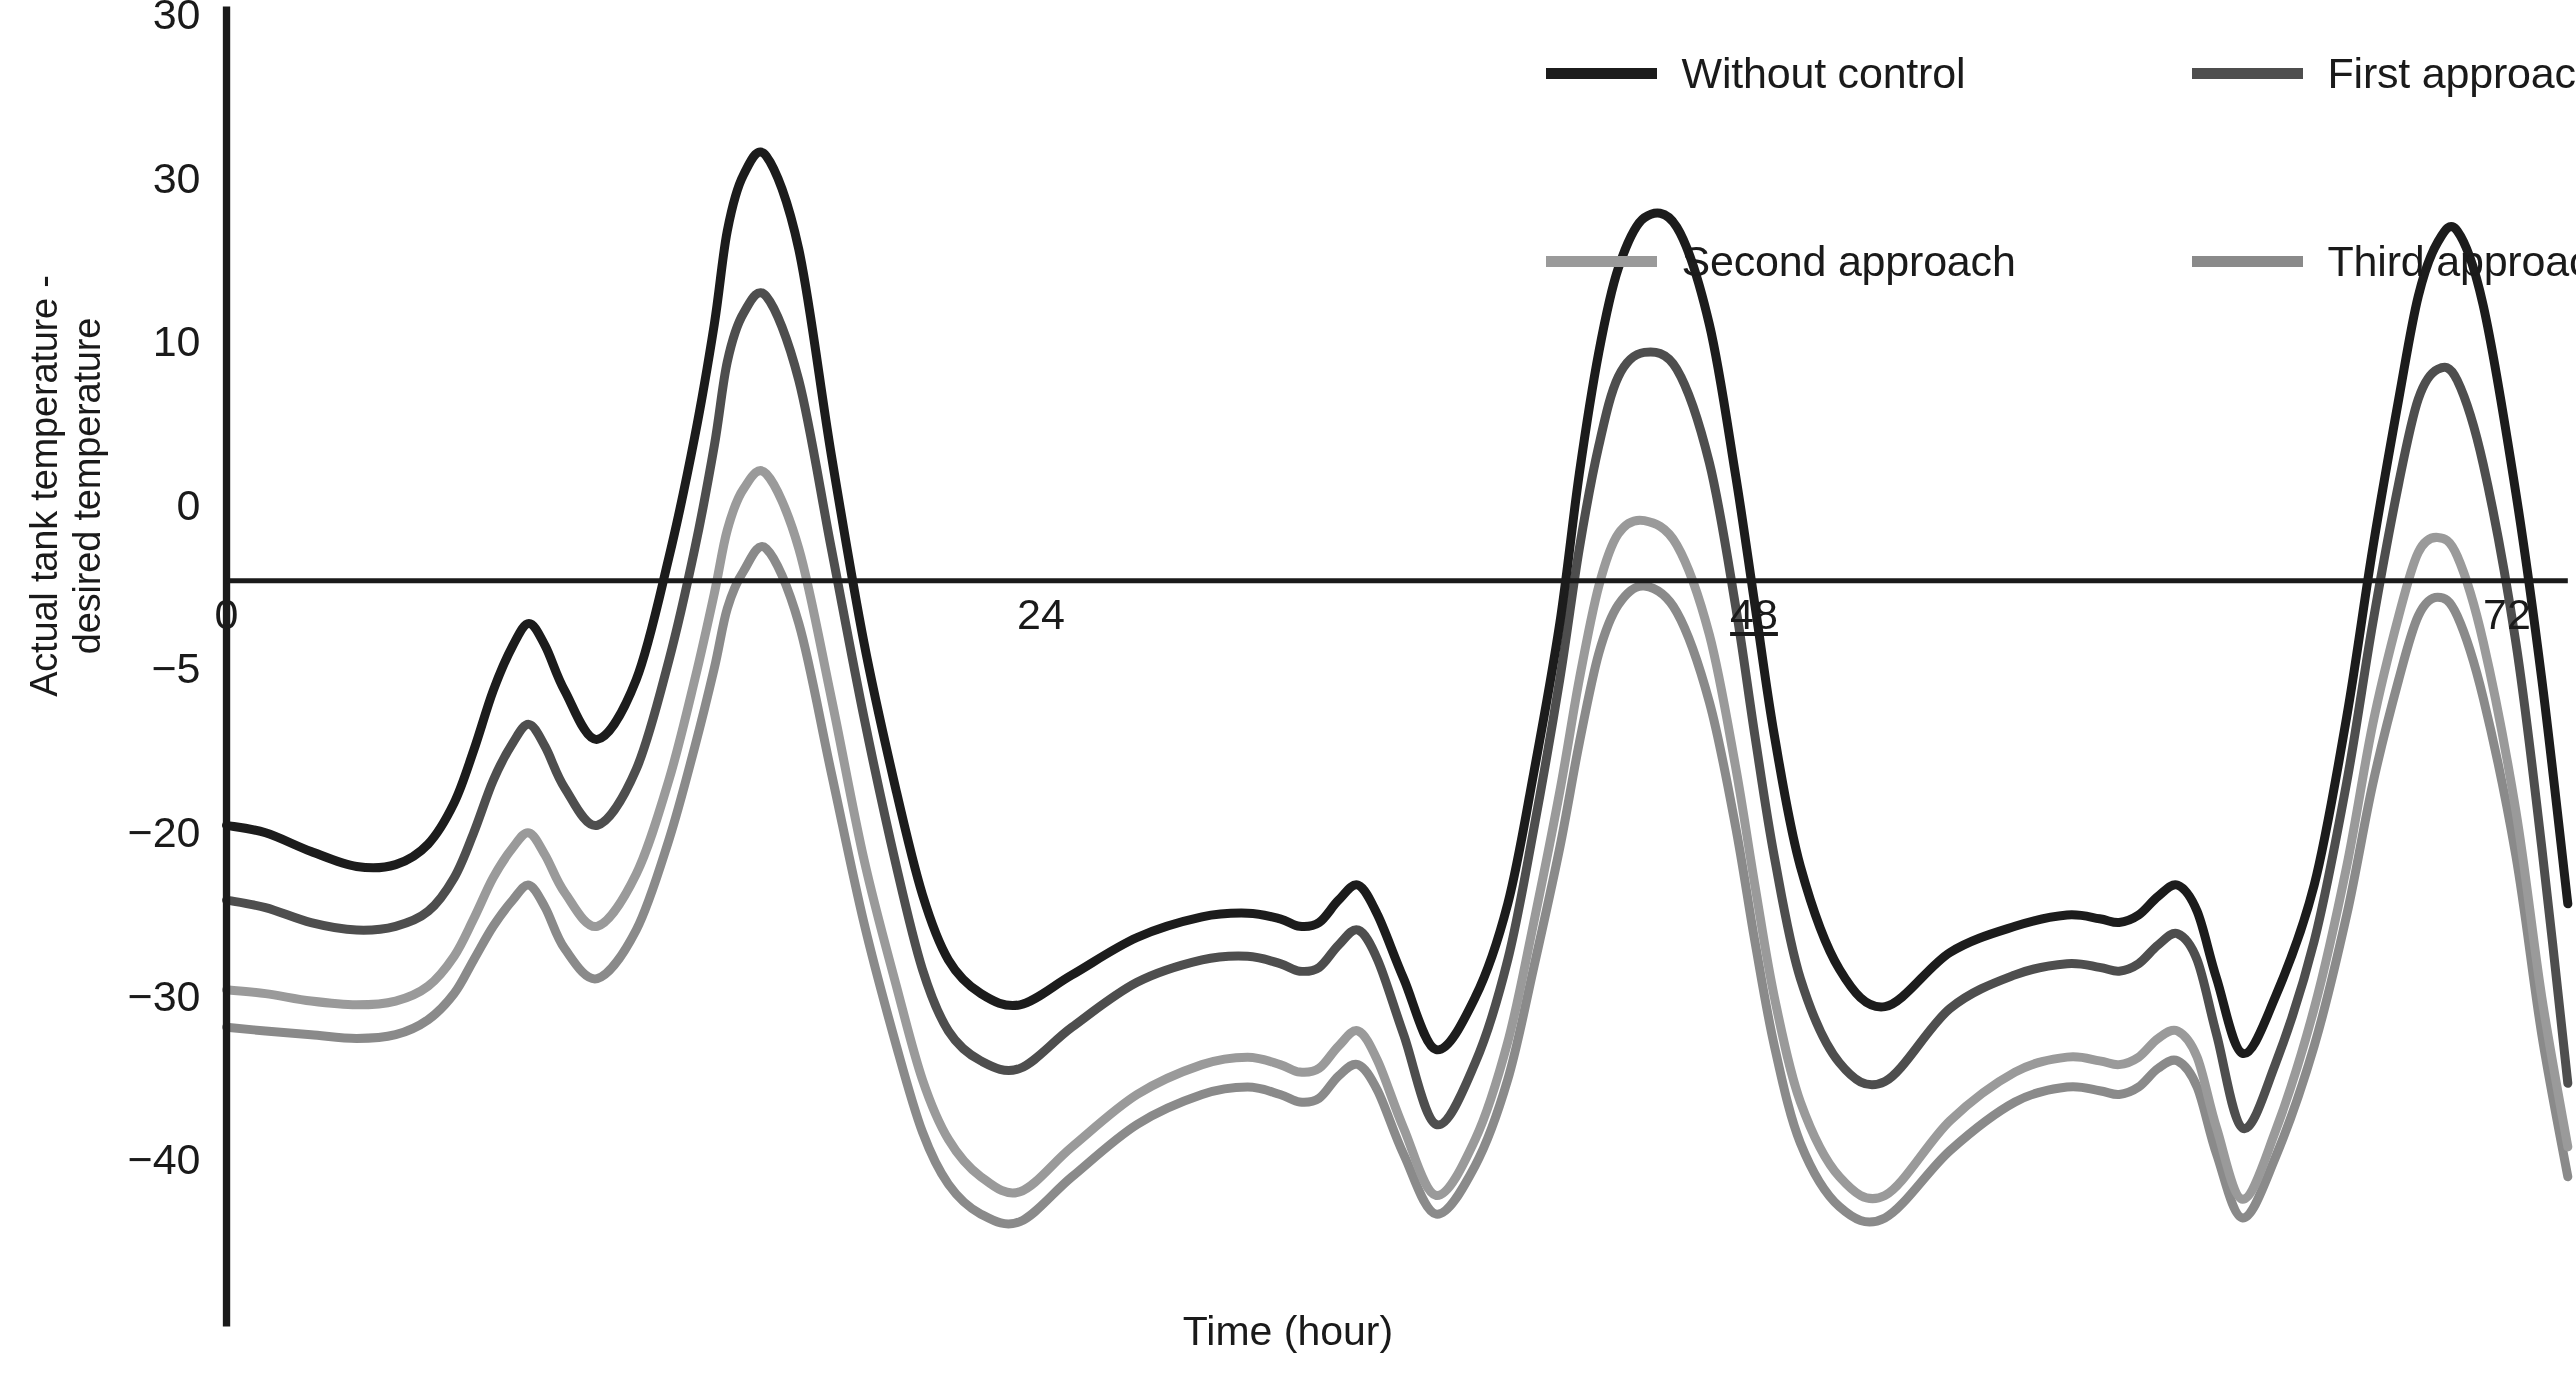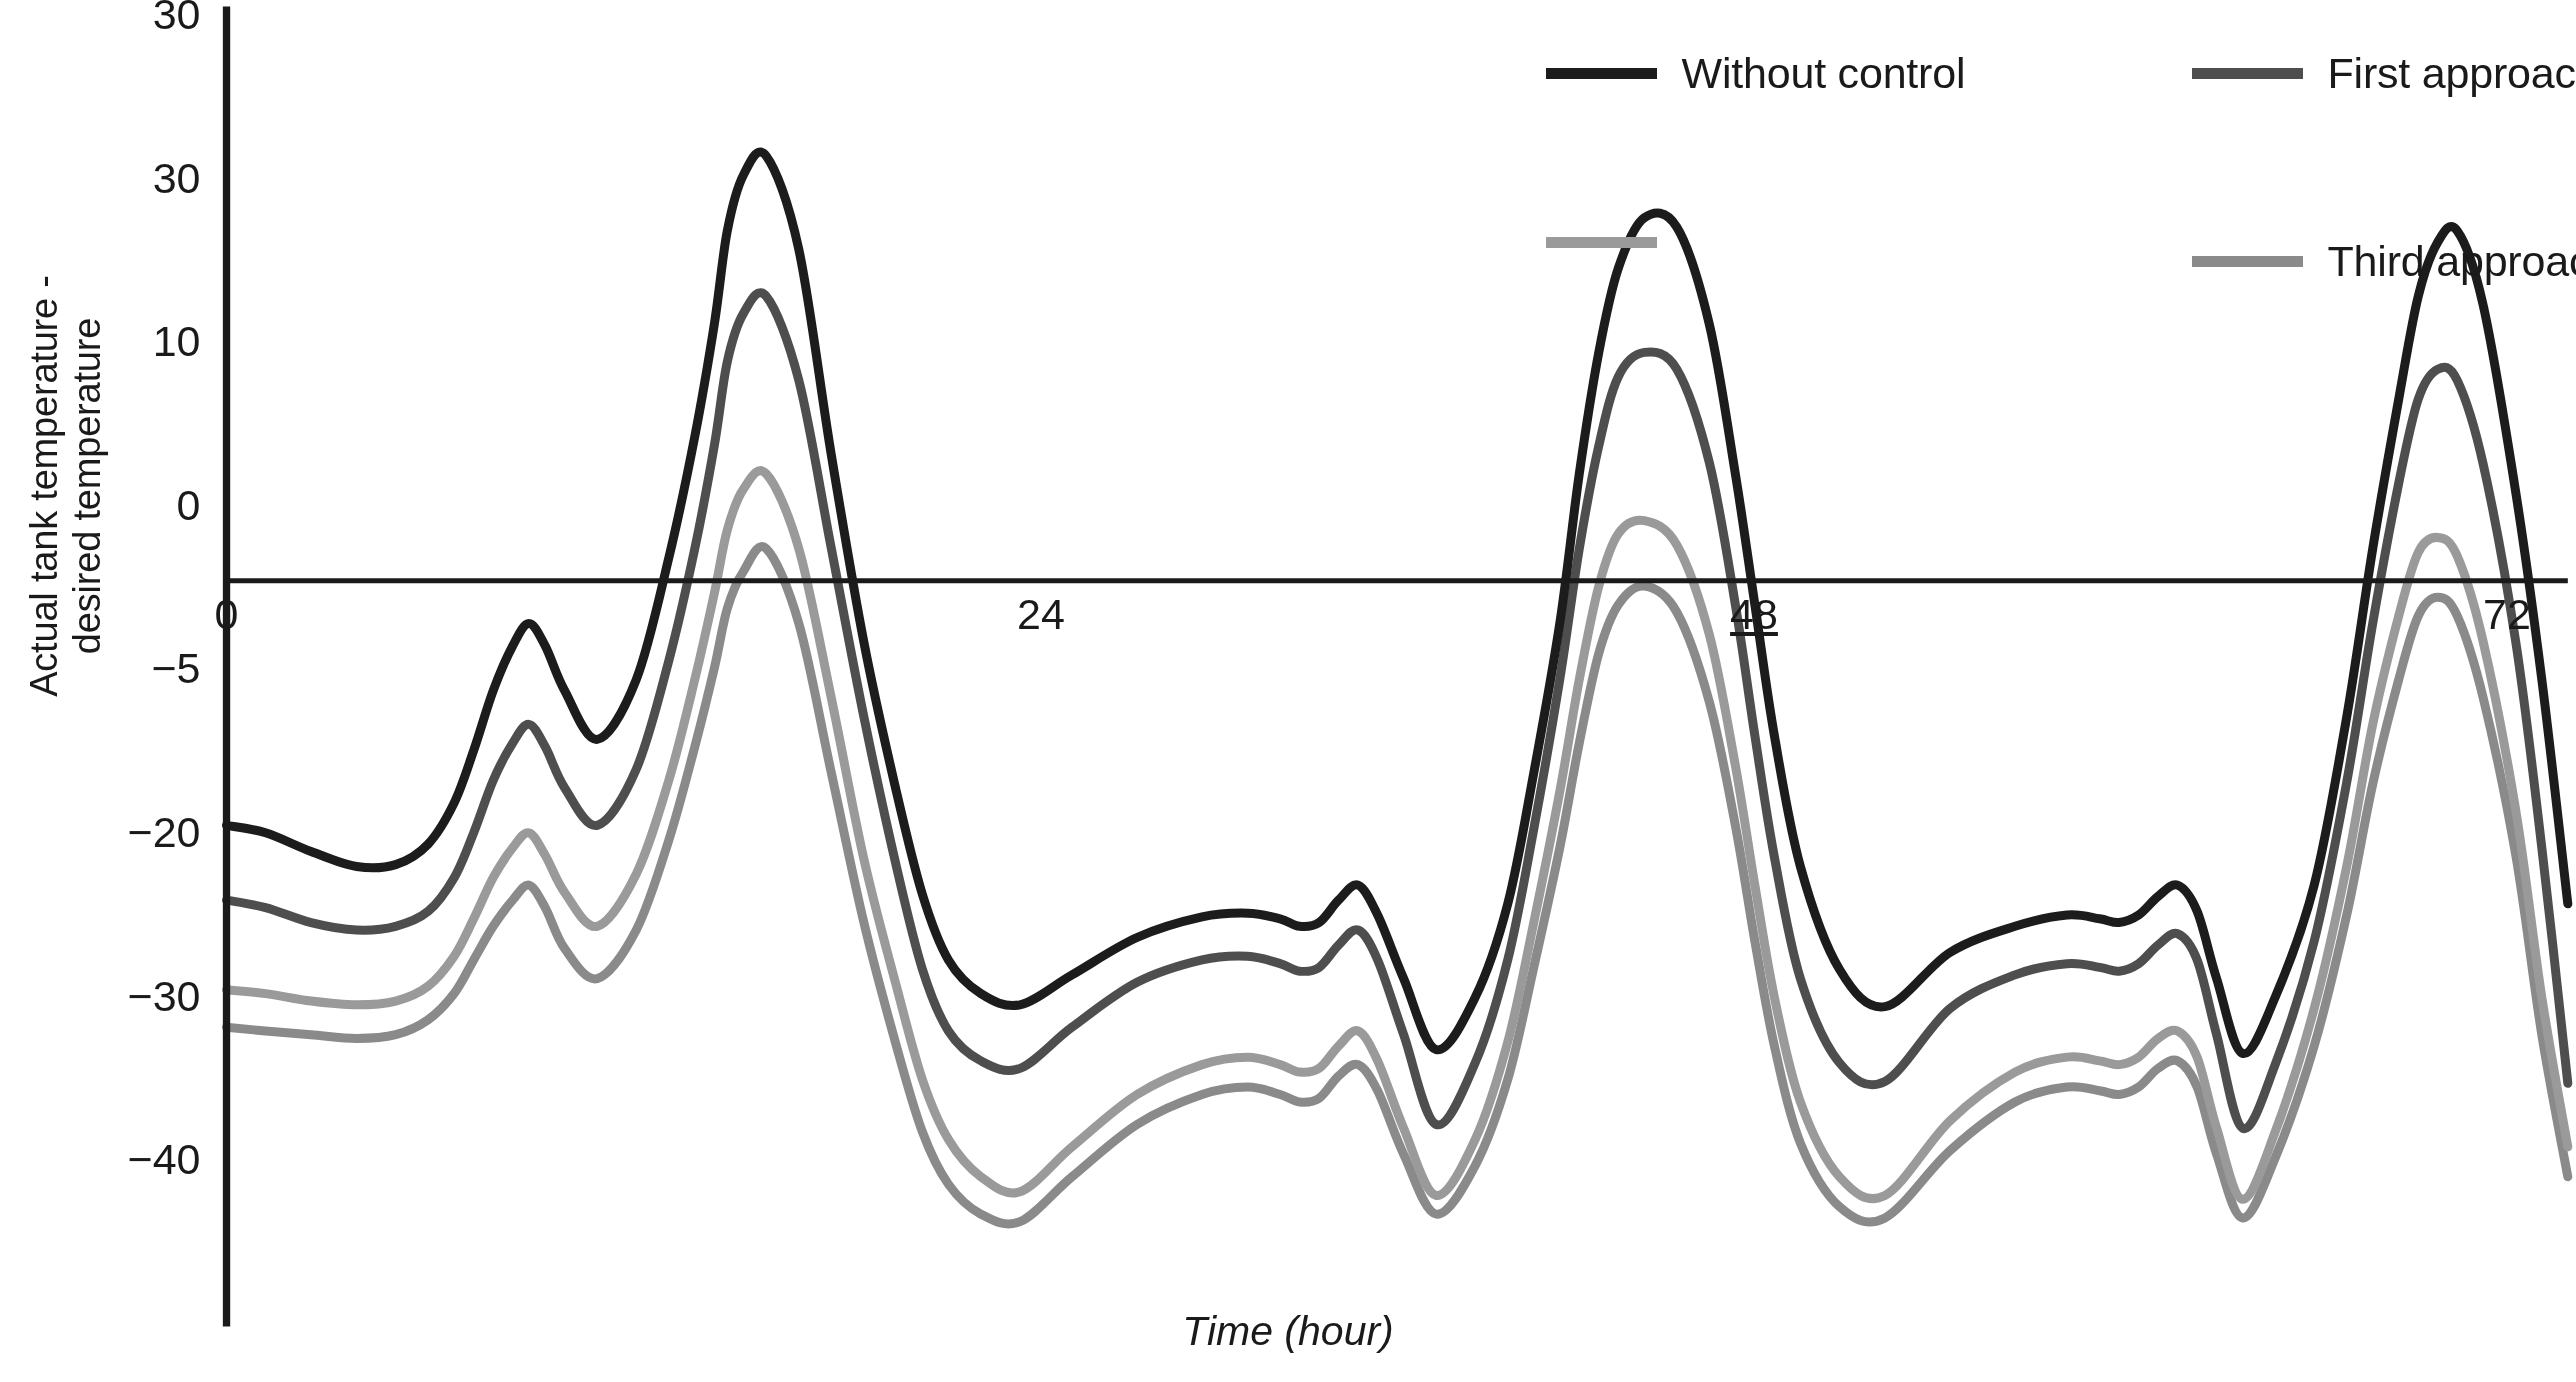--- a/index.html
+++ b/index.html
@@ -44,21 +44,20 @@
     white-space: nowrap;
     text-align: center;
   }
   .xlabel {
     position: absolute;
     left: 0;
     top: 1308px;
     width: 2576px;
     text-align: center;
     font-size: 41px;
-    font-style: italic;
   }
   .ytick {
     position: absolute;
     right: 0;
     width: 172px;
     text-align: right;
     font-size: 43px;
     white-space: nowrap;
   }
   .ytick-col {
@@ -134,20 +133,21 @@
   <div class="legend-item" style="left:1546px; top:49px;">
     <span class="legend-swatch" id="sw0" style="background: rgb(28, 28, 28);"></span>
     <span class="legend-text">Without control</span>
   </div>
   <div class="legend-item" style="left:2192px; top:49px;">
     <span class="legend-swatch" id="sw1" style="background: rgb(78, 78, 78);"></span>
     <span class="legend-text">First approach</span>
   </div>
   <div class="legend-item" style="left:1546px; top:237px;">
     <span class="legend-swatch" id="sw2" style="background: rgb(154, 154, 154);"></span>
+    <span class="legend-text">Second approach</span>
   </div>
   <div class="legend-item" style="left:2192px; top:237px;">
     <span class="legend-swatch" id="sw3" style="background: rgb(138, 138, 138);"></span>
     <span class="legend-text">Third approach</span>
   </div>
 
 </div>
 
 
 </body></html>

